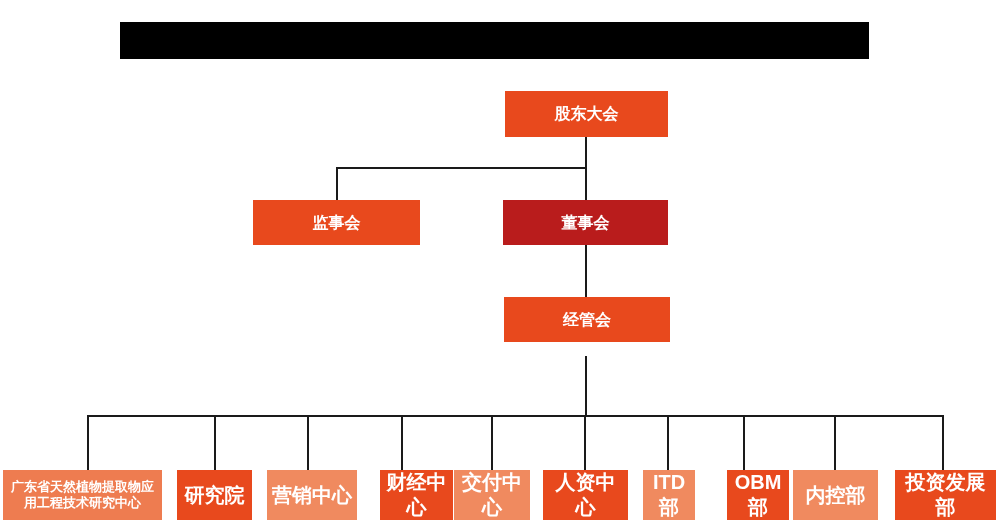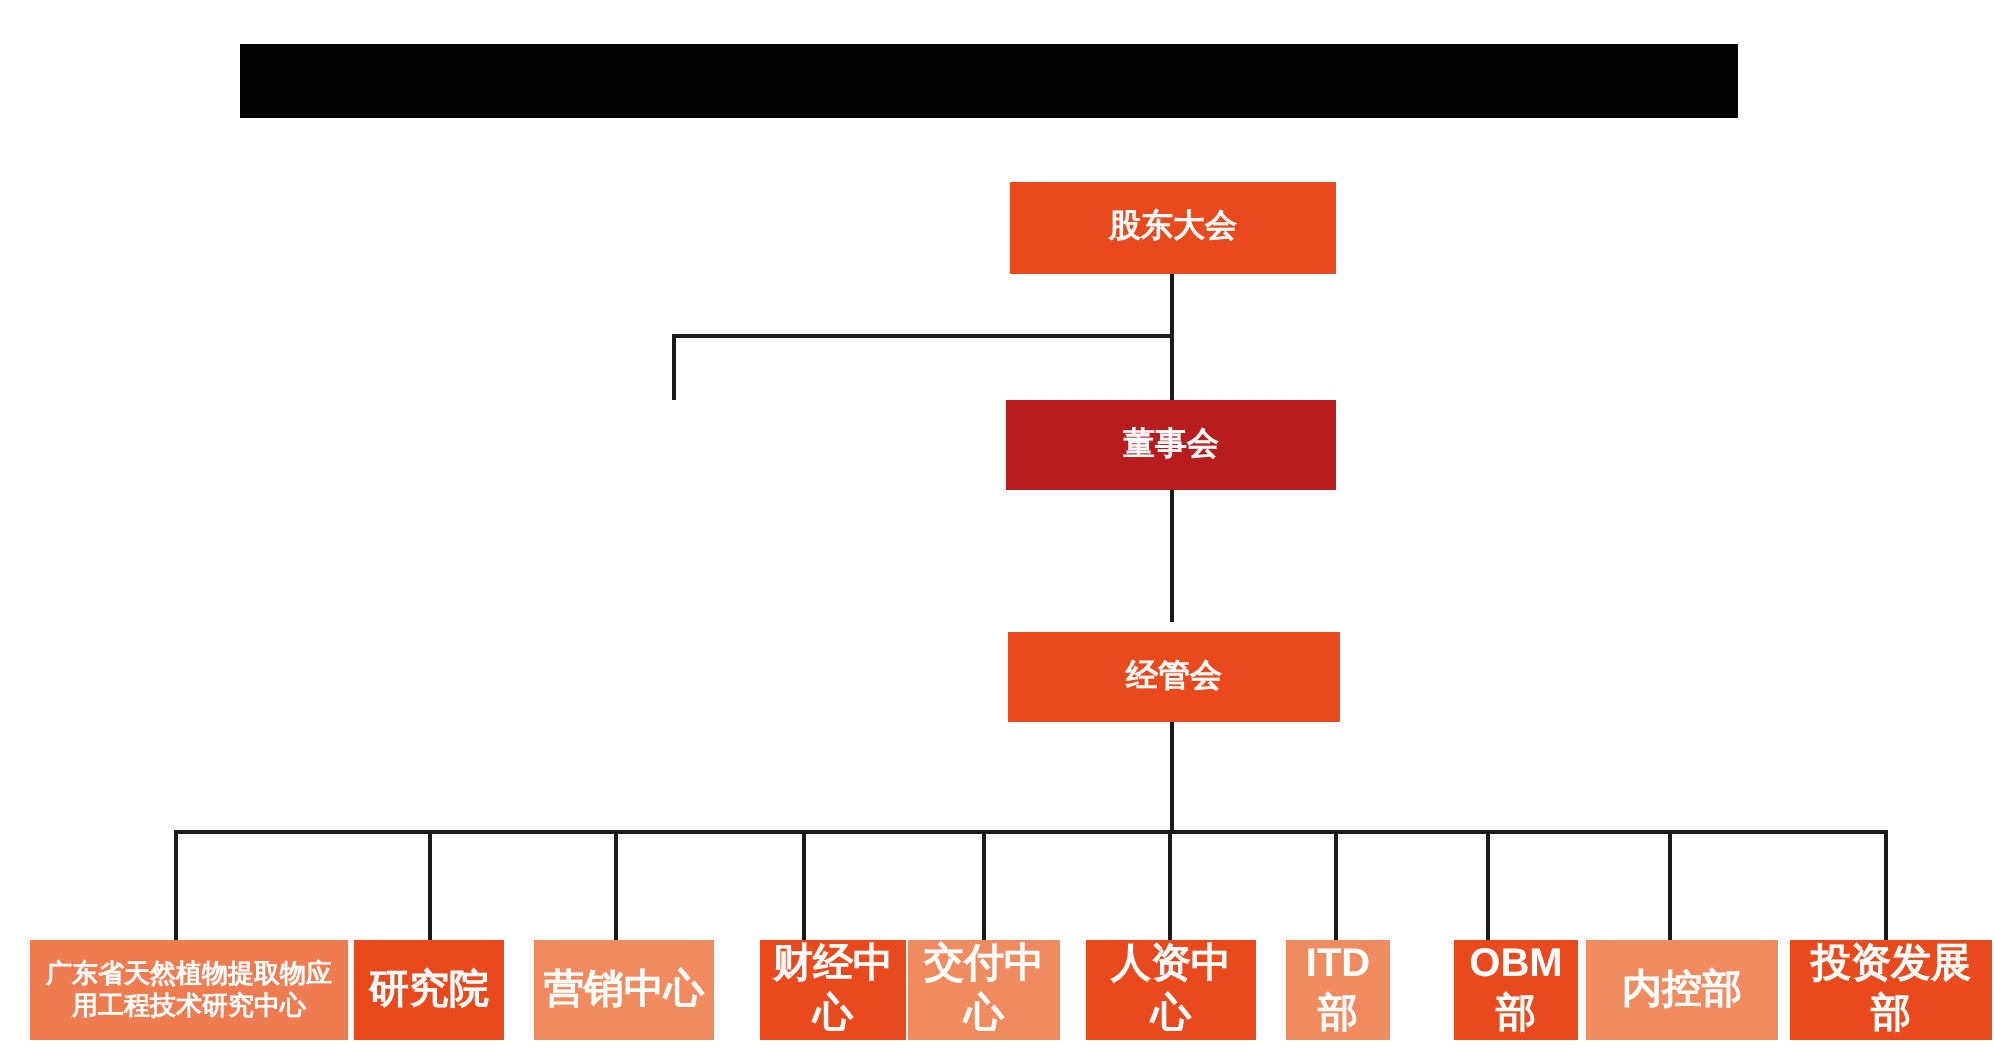--- a/index.html
+++ b/index.html
@@ -24,21 +24,21 @@
     justify-content: center;
     text-align: center;
     color: #ffffff;
     font-weight: bold;
     font-size: 16px;
     line-height: 1.25;
     box-sizing: border-box;
     padding: 16px 3px;
   }
   .node.small { font-size: 20px; }
-  .node.tiny  { font-size: 13px; margin-left: 12px; }
+  .node.tiny  { font-size: 13px; }
   .hline, .vline { position: absolute; background: #1a1a1a; }
   .hline { height: 2px; }
   .vline { width: 2px; }
 </style>
 </head>
 <body>
 
 <div class="stage">
 
   <div class="redacted"></div>
@@ -55,28 +55,29 @@
   <div class="vline" style="left:401px;top:415px;height:55px"></div>
   <div class="vline" style="left:491px;top:415px;height:55px"></div>
   <div class="vline" style="left:584px;top:415px;height:55px"></div>
   <div class="vline" style="left:667px;top:415px;height:55px"></div>
   <div class="vline" style="left:743px;top:415px;height:55px"></div>
   <div class="vline" style="left:834px;top:415px;height:55px"></div>
   <div class="vline" style="left:942px;top:415px;height:55px"></div>
 
   <div class="node" style="left: 505px; top: 91px; width: 163px; height: 46px; background: rgb(232, 73, 29);">股东大会</div>
 
+  <div class="node" style="left: 253px; top: 200px; width: 167px; height: 45px; background: rgb(232, 73, 29);">监事会</div>
   <div class="node" style="left: 503px; top: 200px; width: 165px; height: 45px; background: #b91c1c;">董事会</div>
 
-  <div class="node" style="left: 504px; top: 316px; width: 166px; height: 45px; background: rgb(232, 73, 29);">经管会</div>
+  <div class="node" style="left: 504px; top: 297px; width: 166px; height: 45px; background: rgb(232, 73, 29);">经管会</div>
 
   <div class="node tiny" style="left: 3px; top: 470px; width: 159px; height: 50px; background: rgb(238, 124, 80);">广东省天然植物提取物应用工程技术研究中心</div>
   <div class="node small" style="left: 177px; top: 470px; width: 75px; height: 50px; background: rgb(232, 73, 29);">研究院</div>
   <div class="node small" style="left: 267px; top: 470px; width: 90px; height: 50px; background: rgb(240, 138, 95);">营销中心</div>
   <div class="node small" style="left: 380px; top: 470px; width: 73px; height: 50px; background: rgb(232, 73, 29);">财经中心</div>
   <div class="node small" style="left: 454px; top: 470px; width: 76px; height: 50px; background: rgb(240, 138, 95);">交付中心</div>
   <div class="node small" style="left: 543px; top: 470px; width: 85px; height: 50px; background: rgb(232, 73, 29);">人资中心</div>
   <div class="node small" style="left: 643px; top: 470px; width: 52px; height: 50px; background: rgb(240, 138, 95);">ITD部</div>
   <div class="node small" style="left: 711px; top: 470px; width: 62px; height: 50px; background: rgb(232, 73, 29); margin-left: 16px;">OBM部</div>
-  <div class="node small" style="left: 793px; top: 470px; width: 96px; height: 50px; background: rgb(240, 138, 95);">内控部</div>
+  <div class="node small" style="left: 793px; top: 470px; width: 85px; height: 50px; background: rgb(240, 138, 95);">内控部</div>
   <div class="node small" style="left: 895px; top: 470px; width: 101px; height: 50px; background: rgb(232, 73, 29);">投资发展部</div>
 
 </div>
 
 </body></html>

